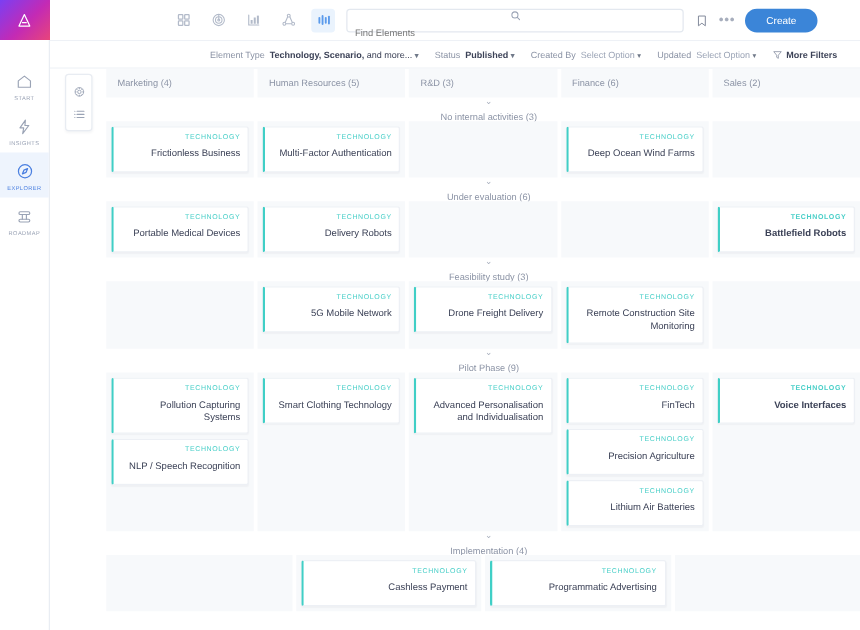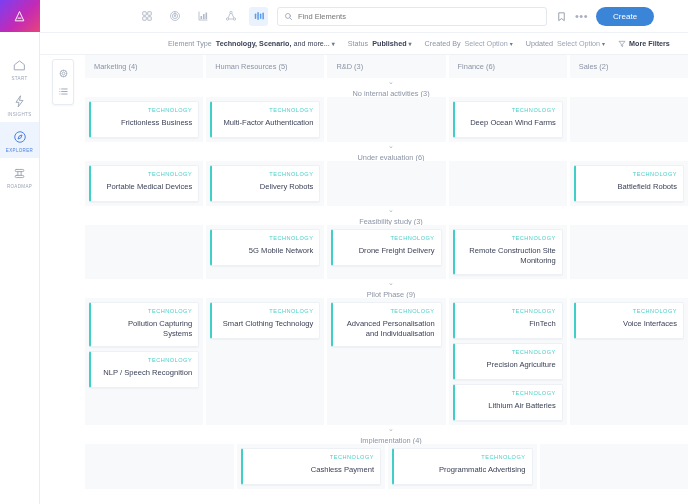--- a/index.html
+++ b/index.html
@@ -58,20 +58,21 @@
     display: flex; align-items: center; justify-content: center;
     color: #b2bac9; cursor: pointer;
   }
   .vi.active { background: #eaf3fd; color: #5b9bec; }
   .search-wrap {
     margin-left: 9px;
     width: 270px; height: 19px;
     border: 1px solid #e3e8ef; border-radius: 3px;
     display: flex; align-items: center; padding: 0 6px; gap: 5px;
     background: #fff;
+    flex-direction: column;
   }
   .search-wrap svg { flex: 0 0 auto; color: #9aa3b5; }
   .search-input {
     border: 0; outline: 0; font-size: 7.5px; color: #8f98a9;
     font-family: "Liberation Sans", sans-serif; width: 100%; background: transparent;
   }
   .top-right { display: flex; align-items: center; gap: 8px; margin-left: 9px; }
   .ic-btn { color: #7f8798; cursor: pointer; display:flex; align-items:center; }
   .dots { font-size: 11px; color: #a7aebd; letter-spacing: .5px; cursor: pointer; line-height: 6px; }
   .create-btn {
@@ -138,21 +139,21 @@
     height: 19px; padding-left: 9px;
     font-size: 7.4px; color: #8b93a5; cursor: pointer; flex-direction: column;
   }
   .group-head .chev { color: #a7aebd; font-size: 7px; line-height: 1; }
   .group-body { display: flex; }
   .lane {
     flex: 1 1 0; min-width: 0; margin-right: 3px;
     background: #f7f9fb;
     padding: 4px 4px 4px 4px;
   }
-  .lane:last-child { margin-right: 0; }
+  .lane:last-child { margin-right: 0; font-weight: bold; }
 
   .card {
     background: #fff;
     border: 1px solid #edf0f5;
     border-left: 2.5px solid #40cfc6;
     border-radius: 2px;
     padding: 5px 6px 7px 6px;
     margin-bottom: 4px;
     min-height: 37px;
     box-shadow: 0 1px 1px rgba(40,50,70,.04);

